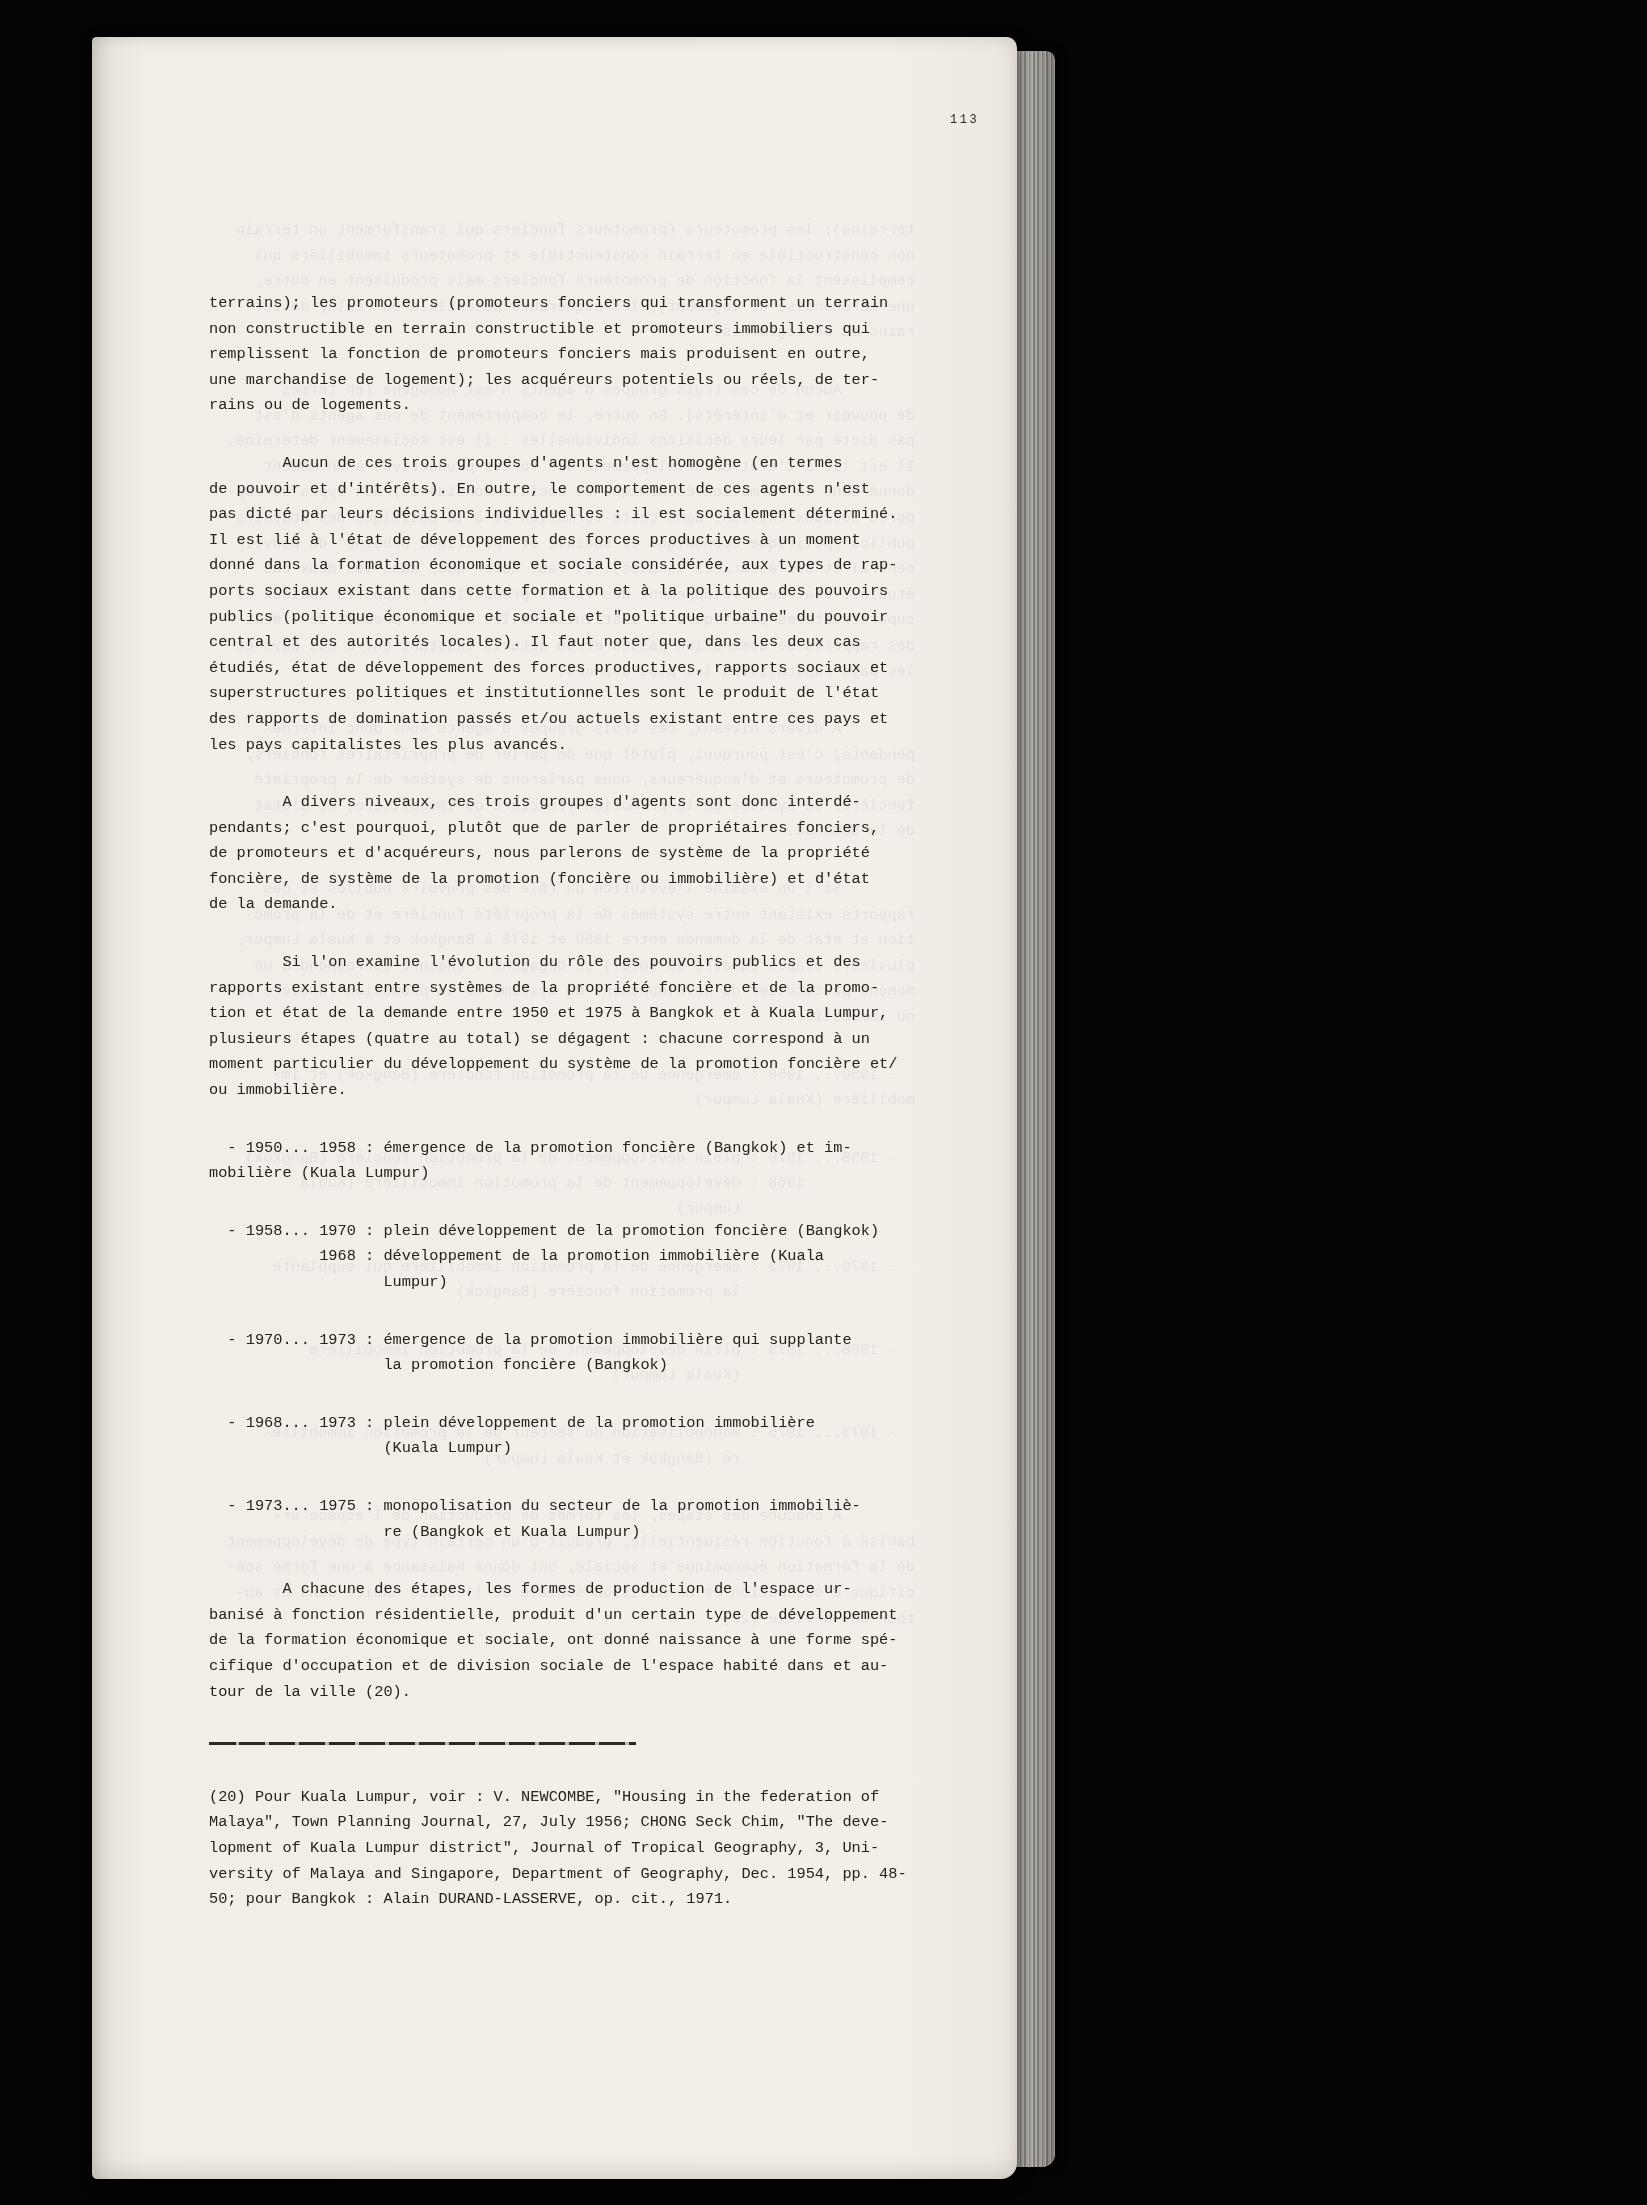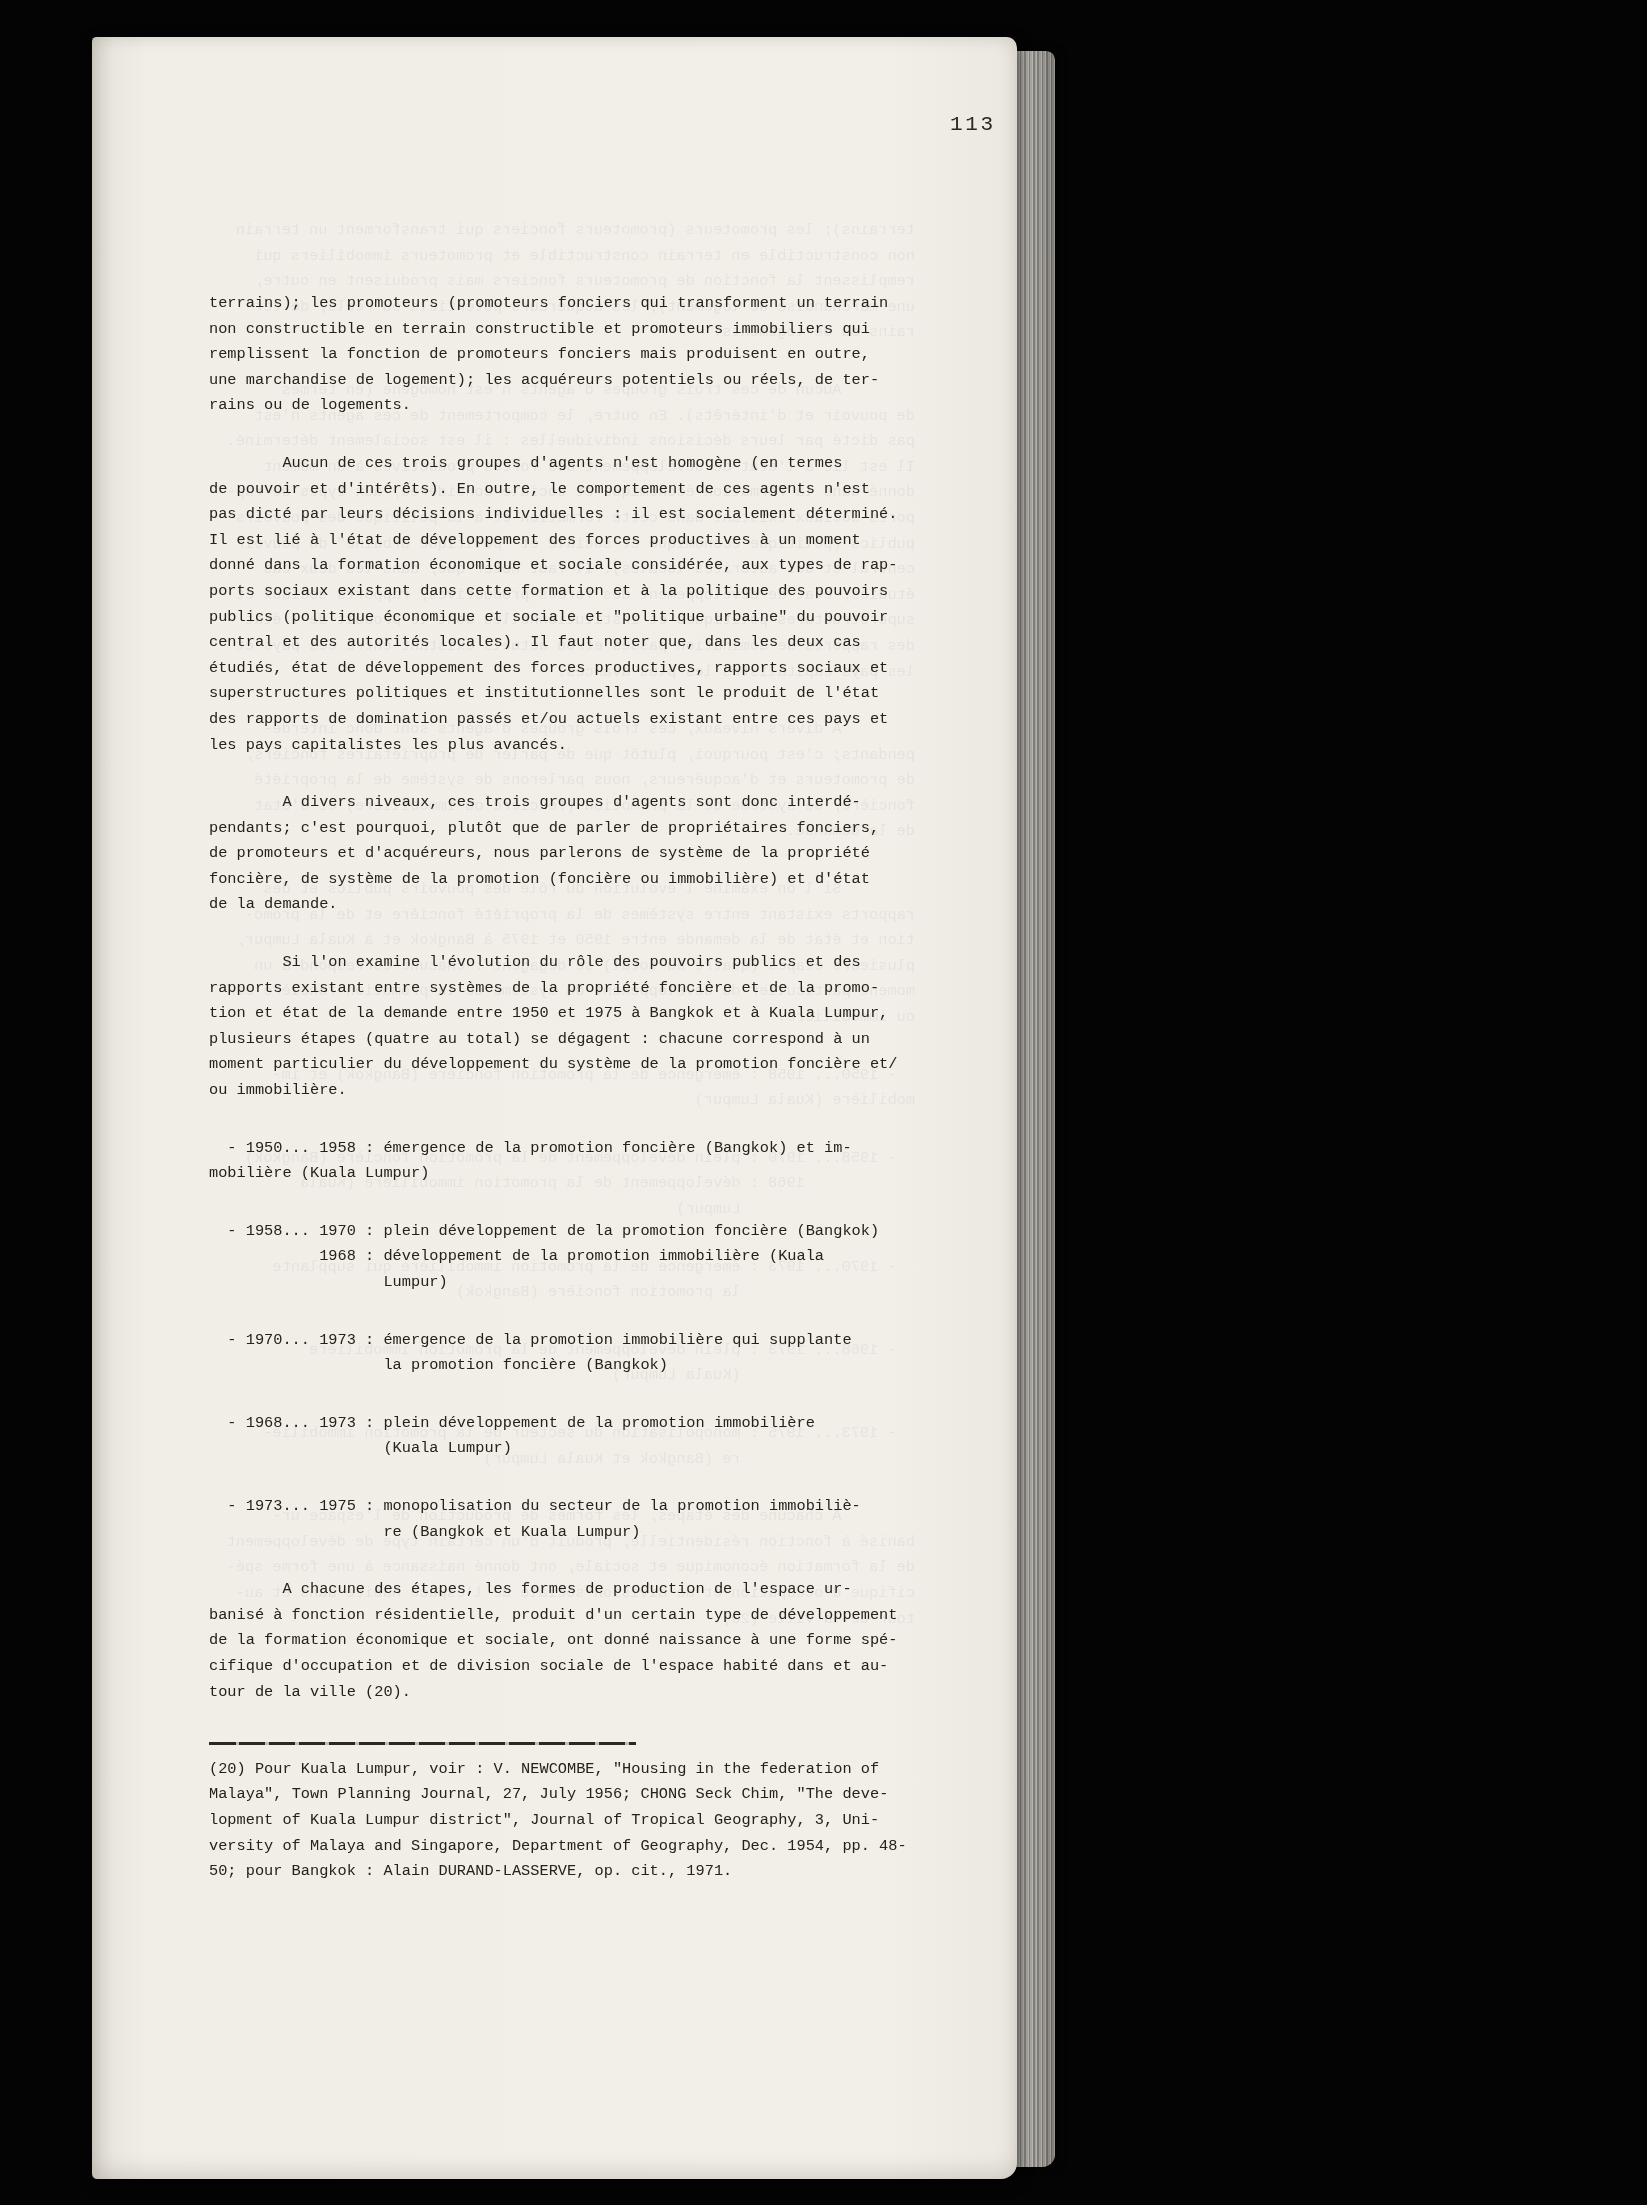--- a/index.html
+++ b/index.html
@@ -34,21 +34,21 @@
     border-radius:4.4px 10.6px 16px 5.3px;
     box-shadow:
       inset 0 -8.8px 19.4px rgba(70,60,45,.14),
       inset 0 5.3px 12.4px rgba(70,60,45,.08),
       2.6px 4.4px 12.4px rgba(0,0,0,.65);
     z-index:2;
   }
   .pageno{
     position:absolute;
     left:858px;top:76px;
-    font-size:21px;
+    font-size:12px;
     letter-spacing:2.6px;
     color:#2b2822;
   }
   .text{
     position:absolute;
     left:117px;top:254px;width:719px;
     color:#252219;
   }
   .ln{
     white-space:pre;
@@ -57,21 +57,21 @@
     line-height:25.6px;
   }
   .it{}
   .para + .para{margin-top:32px;}
   .rule{
     margin-top:37px;
     width:427px;height:2.6px;
     background:repeating-linear-gradient(90deg,
       #2b2822 0 26.5px, rgba(43,40,34,.25) 26.5px 30px);
   }
-  .foot{margin-top:12px;}
+  .foot{margin-top:40px;}
   
   .ghost{
     position:absolute;
     left:104px;top:181px;width:719px;
     color:#5e6a85;
     opacity:.085;
     transform:scaleX(-1);
     filter:blur(0.5px);
     pointer-events:none;
   }

